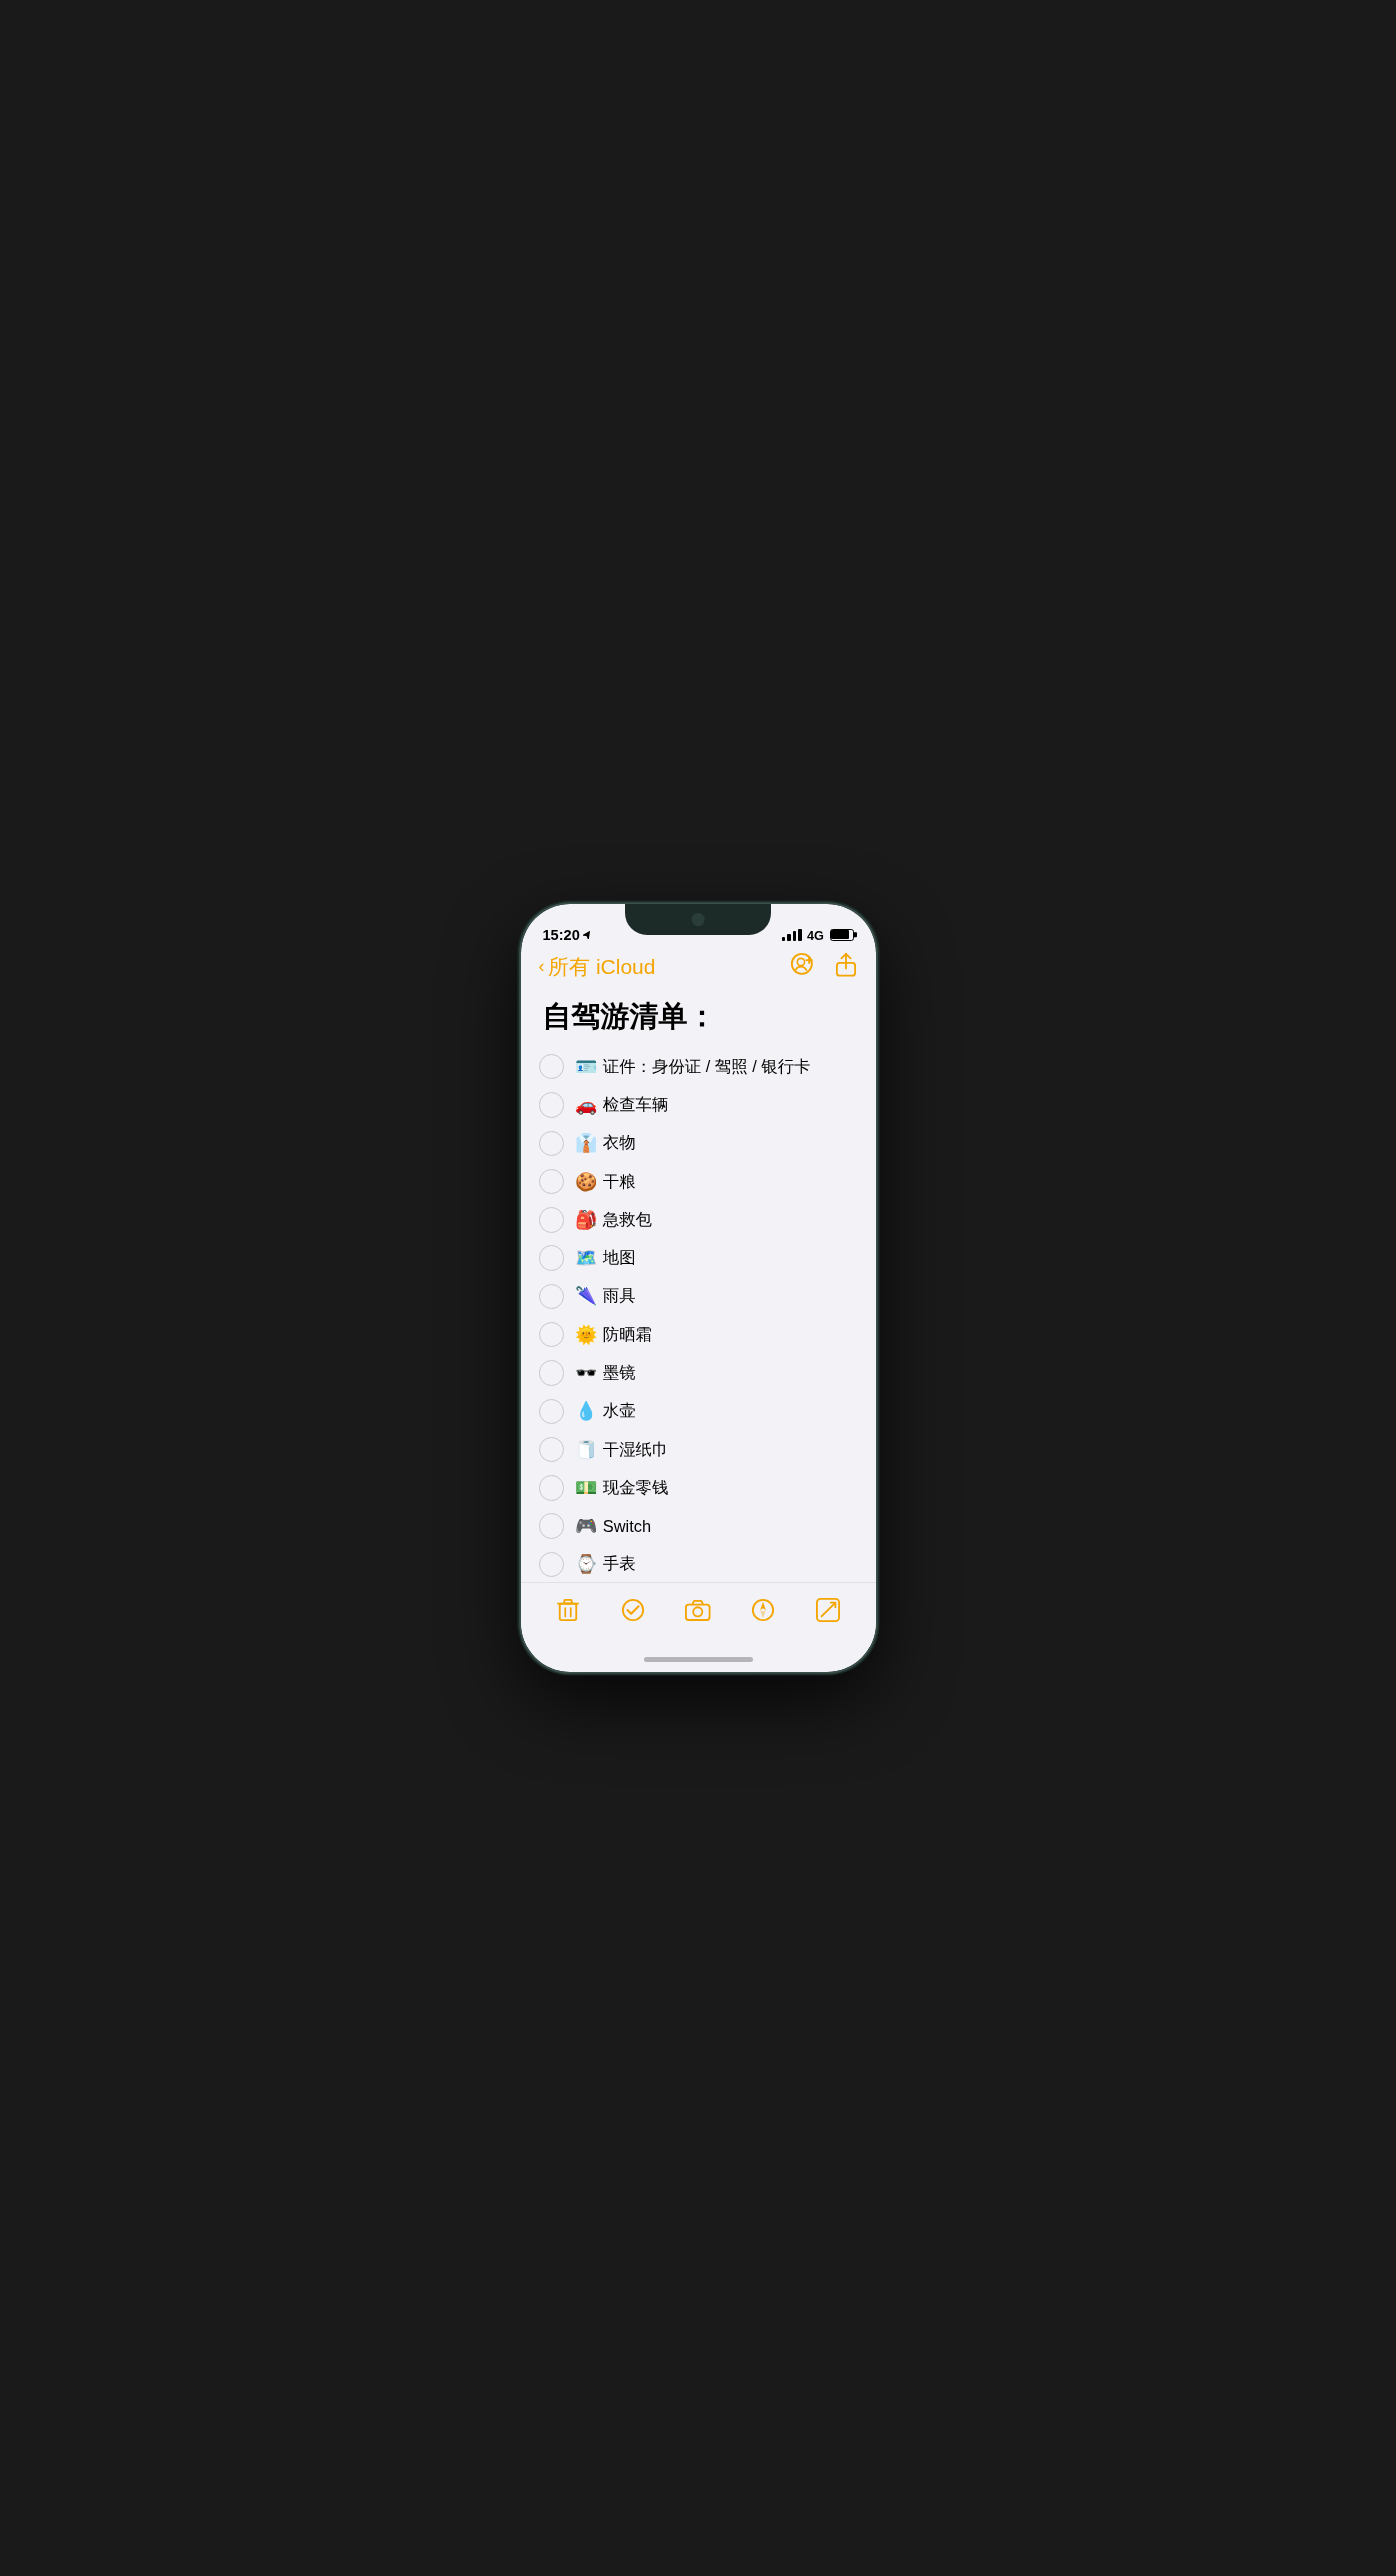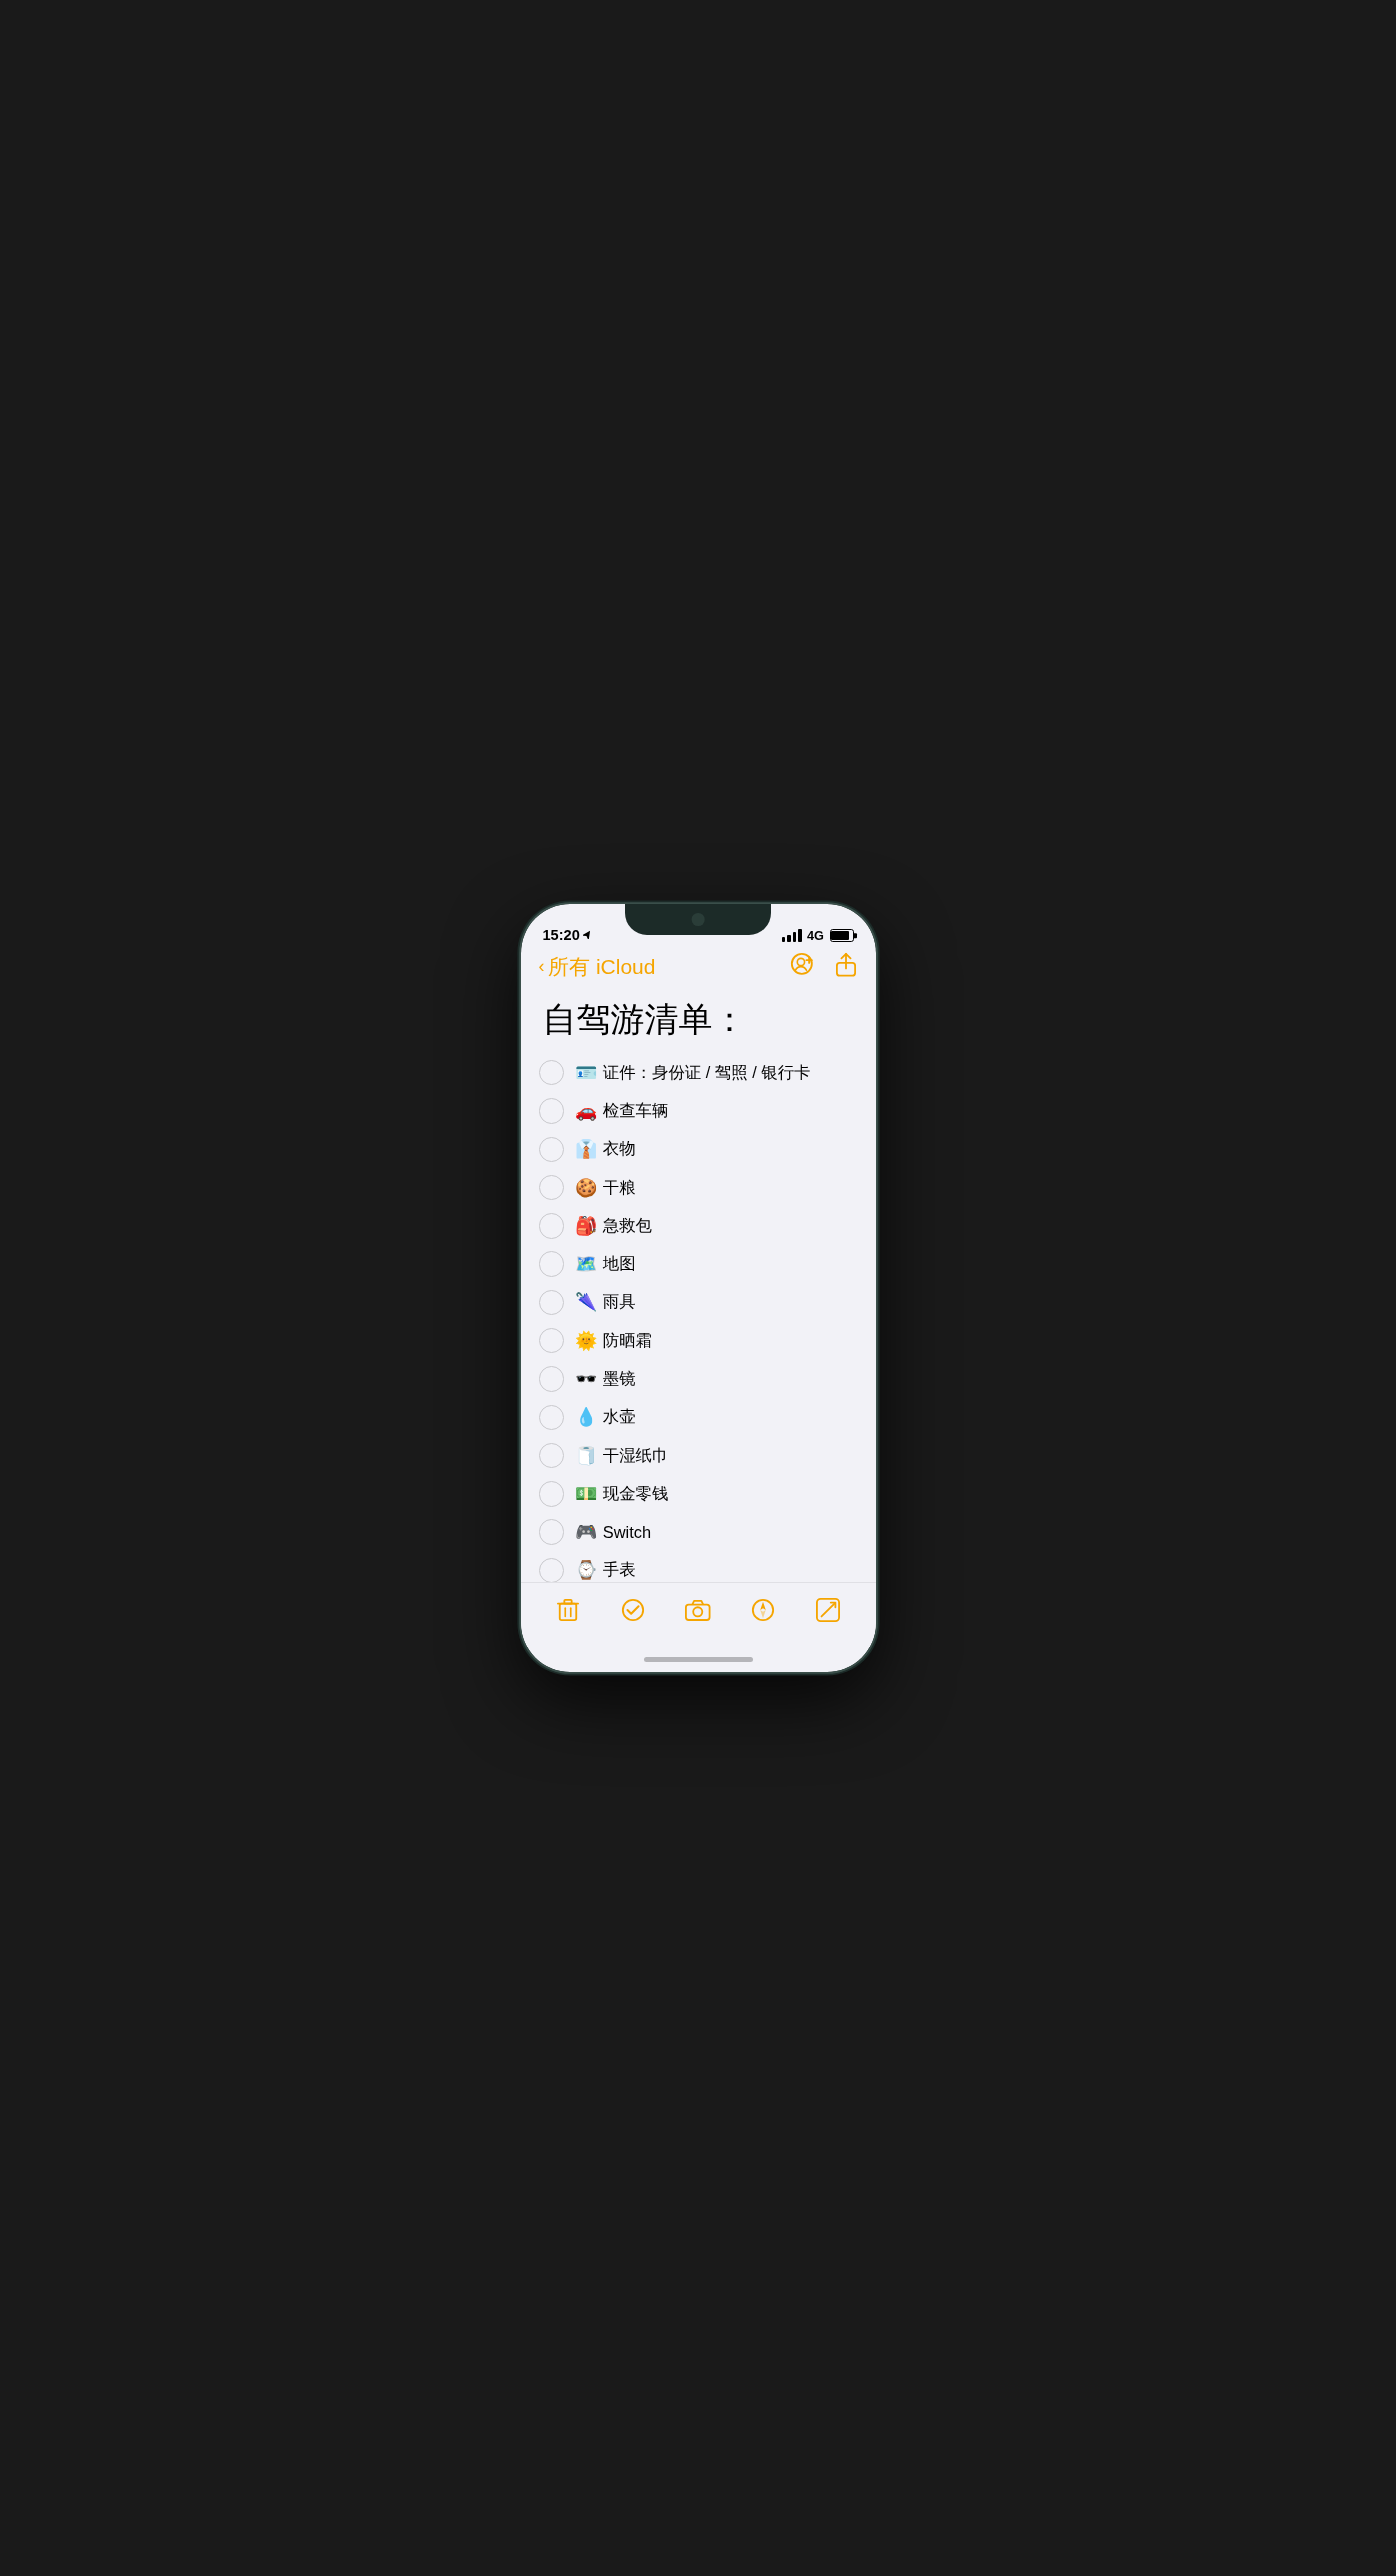--- a/index.html
+++ b/index.html
@@ -79,21 +79,21 @@
       font-size: 14.6px;
       font-weight: 600;
       color: #000;
       display: flex;
       align-items: center;
       gap: 2.7px;
     }
 
     .status-right {
       display: flex;
-      align-items: center;
+      align-items: flex-start;
       gap: 5.5px;
     }
 
     .signal-bars {
       display: flex;
       align-items: flex-end;
       gap: 1.8px;
     }
     .signal-bar {
       background: #000;
@@ -167,22 +167,22 @@
 
     .nav-icon {
       color: #f5a500;
       font-size: 20px;
       cursor: pointer;
     }
 
     
     .note-title {
       padding: 7.3px 22px 3.6px;
-      font-size: 34px;
-      font-weight: 400;
+      font-size: 29px;
+      font-weight: 700;
       color: #000;
       flex-shrink: 0;
     }
 
     
     .checklist {
       flex: 1;
       overflow-y: auto;
       padding: 7.3px 18px;
     }

